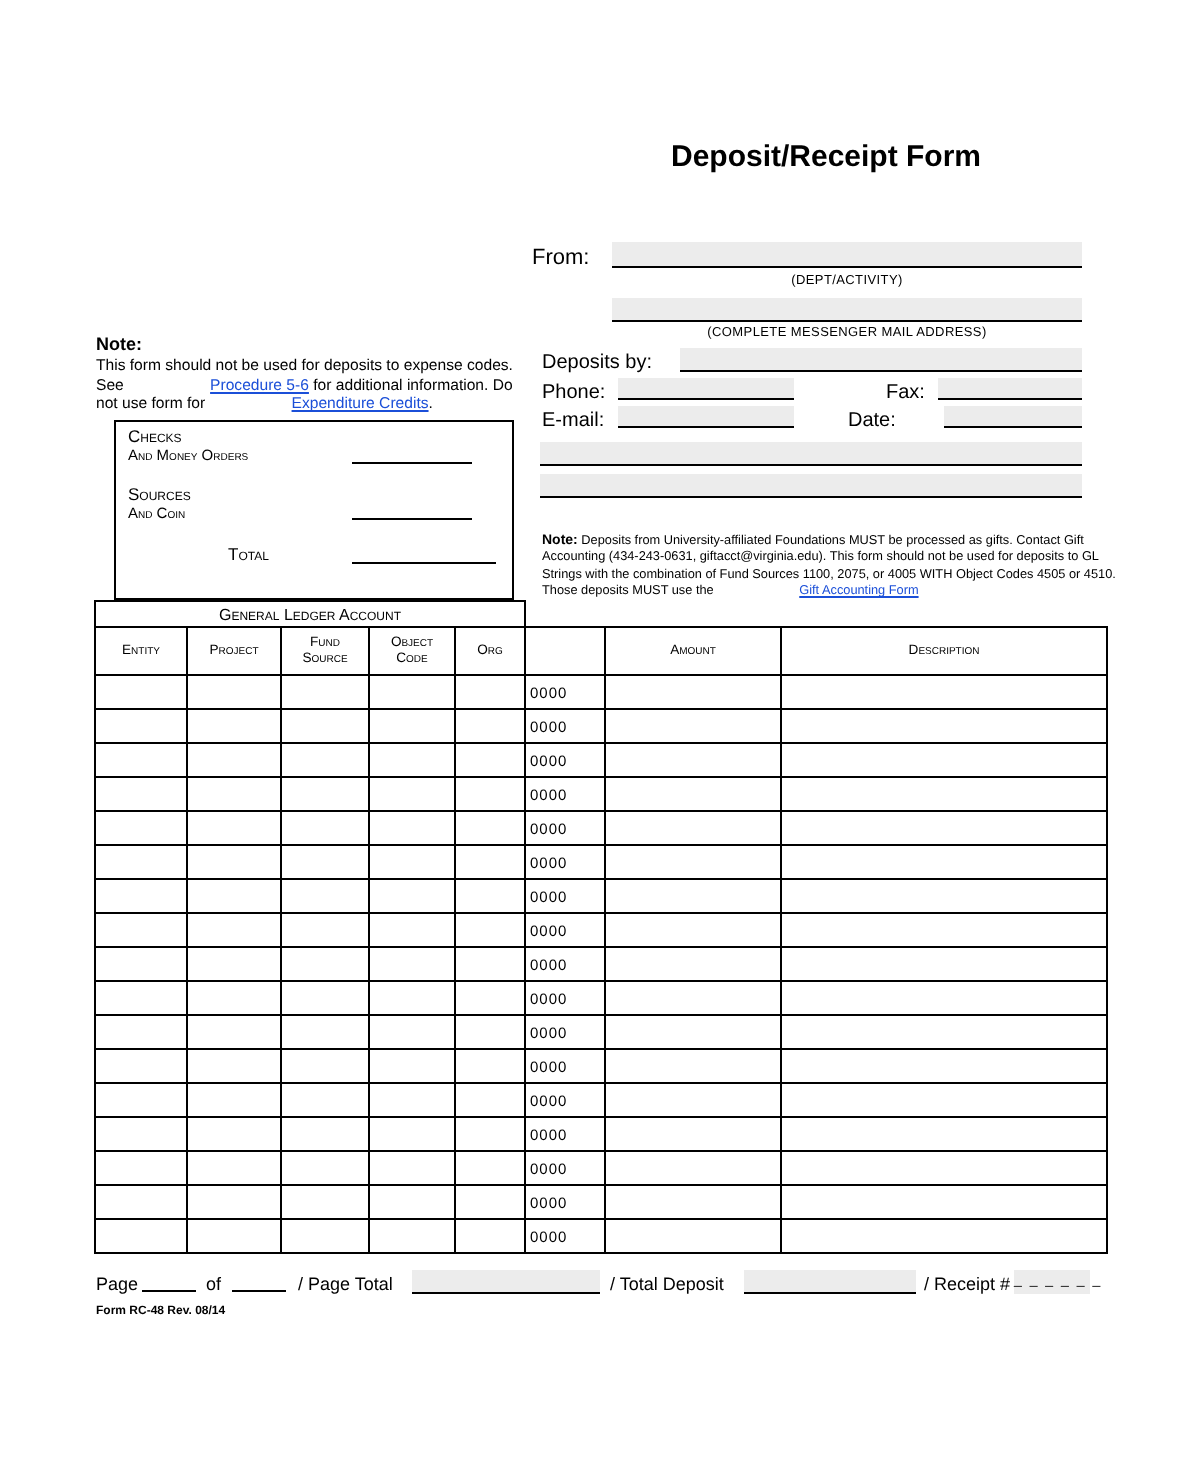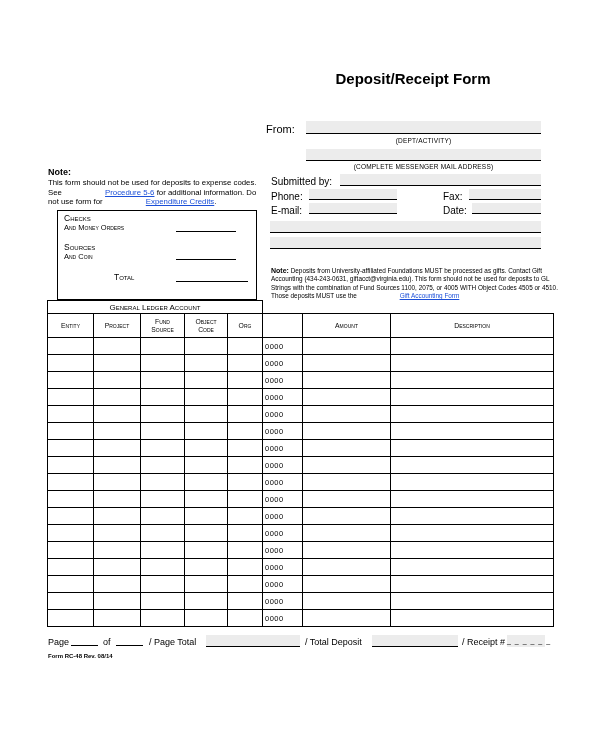--- a/index.html
+++ b/index.html
@@ -50,31 +50,31 @@
 
   <div class="abs title" style="left:403px;top:70px;transform:translateX(-50%);padding-left:20px;">Deposit/Receipt Form</div>
 
   <span class="abs lbl" style="left:256px;top:123px;font-size:11px;margin-left:10px;">From:</span>
   <div class="abs fill-line" style="left:306px;top:121px;width:235px;height:13px;"></div>
   <div class="abs caption" style="left:306px;top:137px;width:235px;">(DEPT/ACTIVITY)</div>
 
   <div class="abs fill-line" style="left:306px;top:149px;width:235px;height:12px;"></div>
   <div class="abs caption" style="left:306px;top:163px;width:235px;">(COMPLETE MESSENGER MAIL ADDRESS)</div>
 
-  <span class="abs lbl" style="left:271px;top:176px;">Submitted by:</span>
+  <span class="abs lbl" style="left:271px;top:176px;">Deposits by:</span>
   <div class="abs fill-line" style="left:340px;top:174px;width:201px;height:12px;"></div>
 
   <span class="abs lbl" style="left:271px;top:191px;">Phone:</span>
   <div class="abs fill-line" style="left:309px;top:189px;width:88px;height:11px;"></div>
   <span class="abs lbl" style="left:443px;top:191px;">Fax:</span>
   <div class="abs fill-line" style="left:469px;top:189px;width:72px;height:11px;"></div>
 
   <span class="abs lbl" style="left:271px;top:205px;">E-mail:</span>
   <div class="abs fill-line" style="left:309px;top:203px;width:88px;height:11px;"></div>
-  <span class="abs lbl" style="left:443px;top:205px;">Date:</span>
+  <span class="abs lbl" style="left:424px;top:205px;">Date:</span>
   <div class="abs fill-line" style="left:472px;top:203px;width:69px;height:11px;"></div>
 
   <div class="abs fill-line" style="left:270px;top:221px;width:271px;height:12px;"></div>
   <div class="abs fill-line" style="left:270px;top:237px;width:271px;height:12px;"></div>
 
   <div class="abs note-label" style="left:48px;top:167px;">Note:</div>
   <div class="abs note-text" style="left:48px;top:178px;width:212px;">
     <span>This form should not be used for deposits to expense codes. See </span><span class="link">Procedure 5-6</span><span> for additional information. Do not use form for </span><span class="link">Expenditure Credits</span><span>.</span>
   </div>
 

